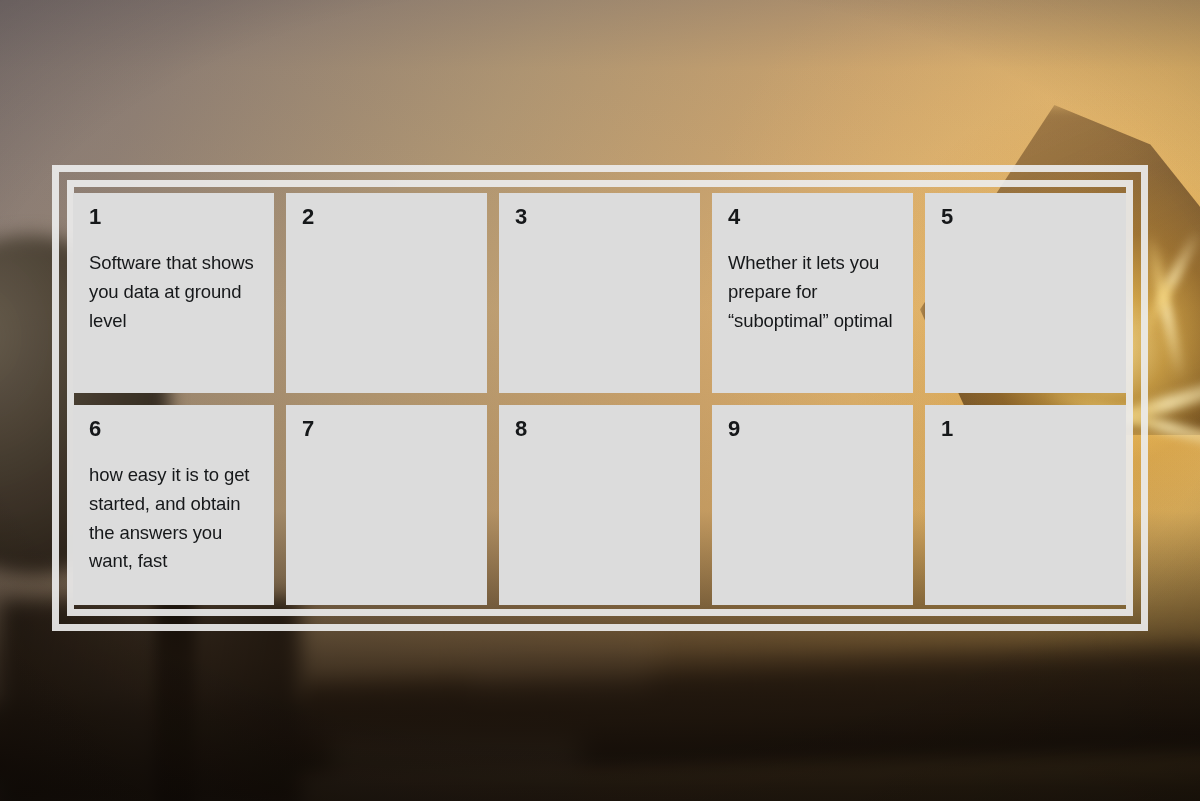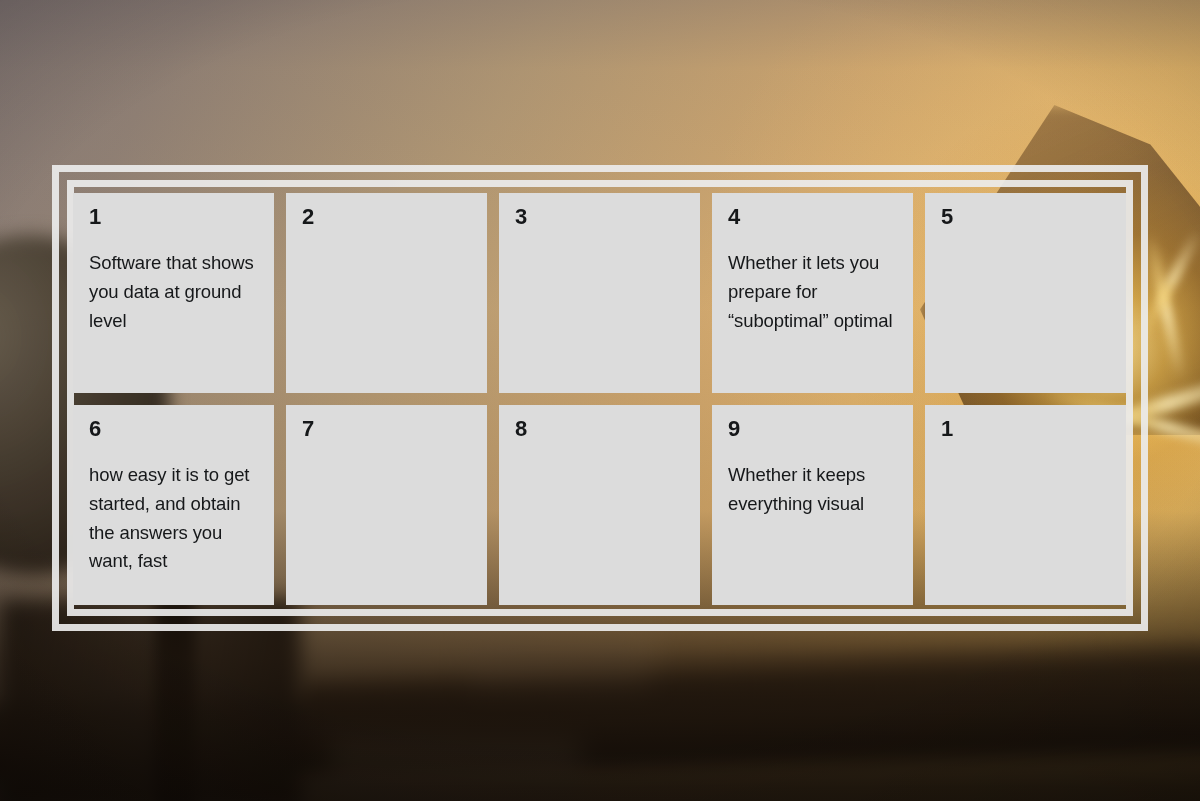--- a/index.html
+++ b/index.html
@@ -225,20 +225,19 @@
   <div class="card">
     <div class="card-num">7</div>
   </div>
 
   <div class="card">
     <div class="card-num">8</div>
   </div>
 
   <div class="card">
     <div class="card-num">9</div>
-    <div class="card-text">Whether it keeps everything visual</div>
   </div>
 
   <div class="card">
     <div class="card-num">1</div>
   </div>
 
 </div>
 
 </body></html>

